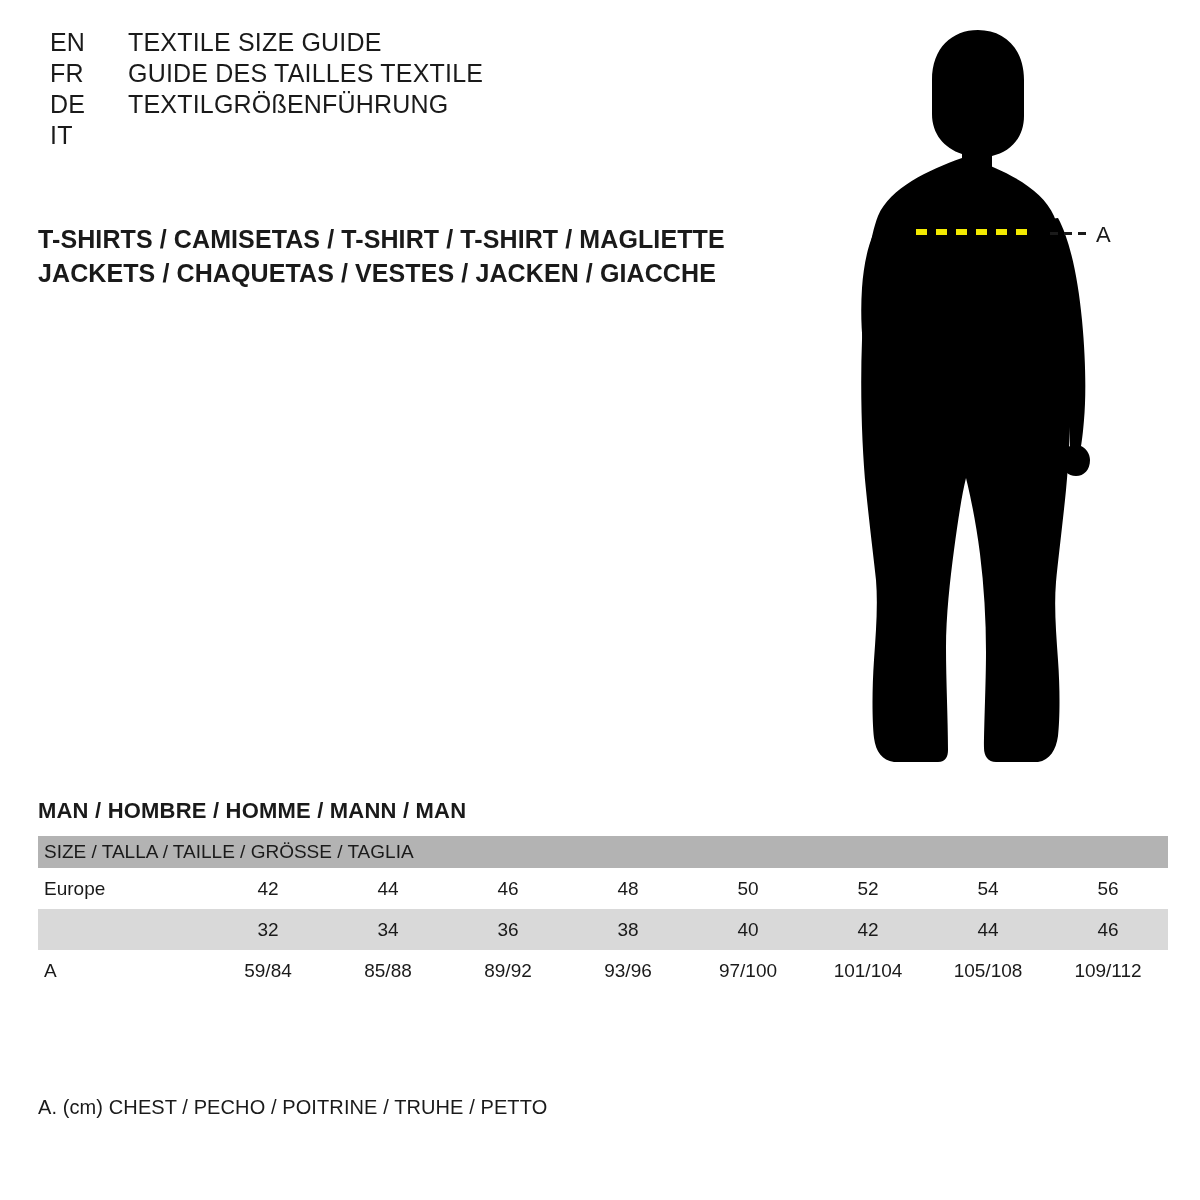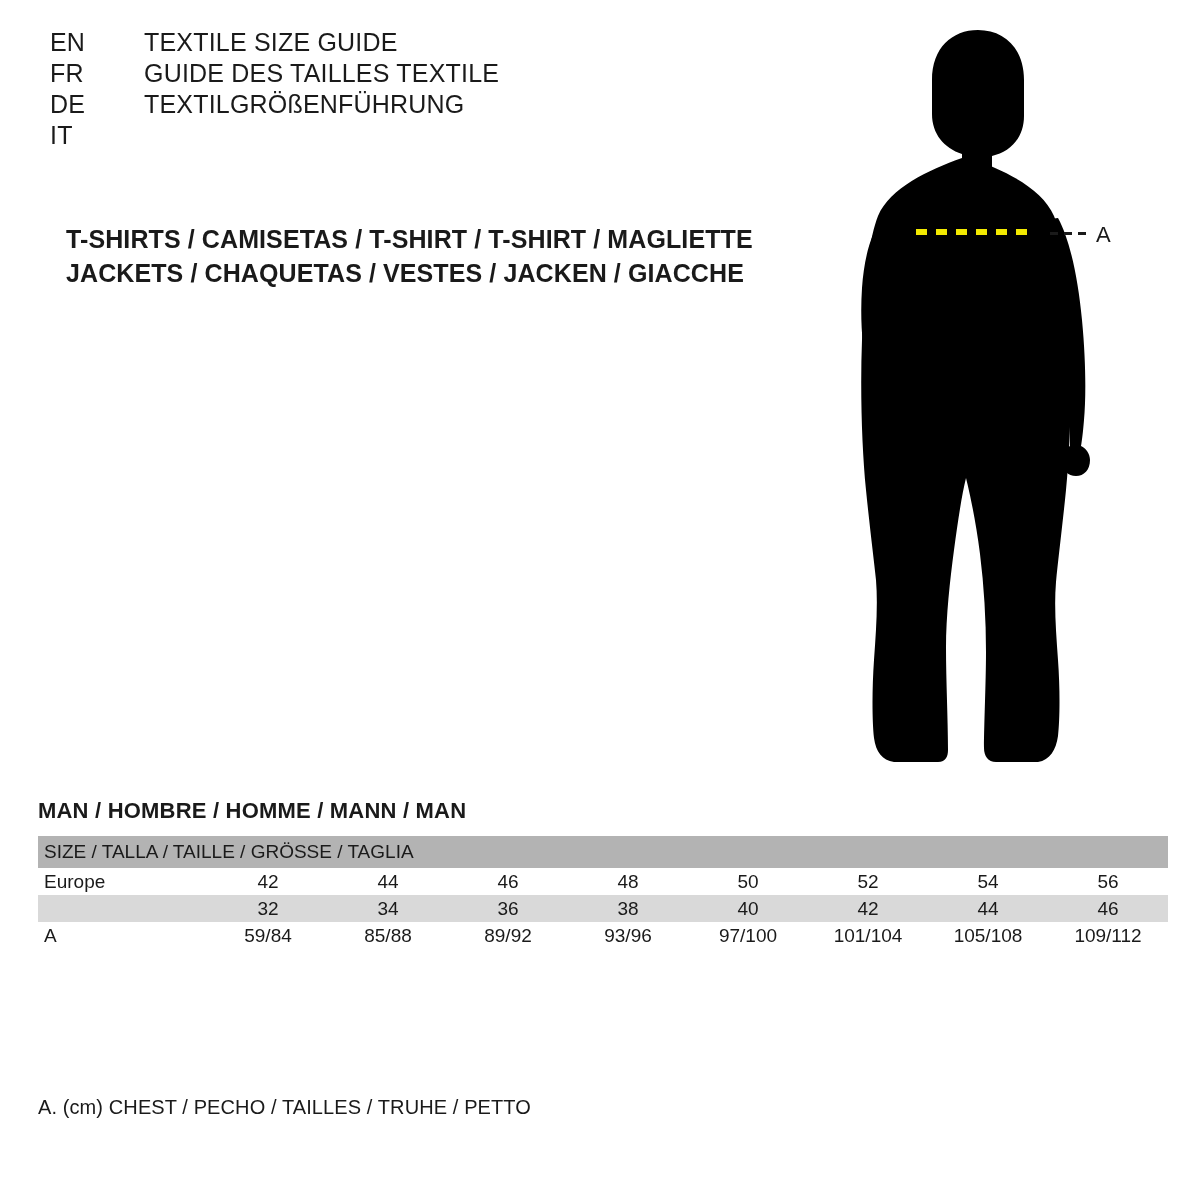--- a/index.html
+++ b/index.html
@@ -33,36 +33,34 @@
     height: 31px;
     font-size: 25px;
     letter-spacing: 0.2px;
   }
   .lang-code {
     width: 78px;
     flex: none;
   }
   .lang-text {
     white-space: nowrap;
-    margin-left: 16px;
   }
 
   .category-block {
     position: absolute;
     left: 38px;
     top: 222px;
     width: 760px;
   }
   .category-line {
     font-size: 25px;
     font-weight: bold;
     letter-spacing: 0.1px;
     line-height: 34px;
     white-space: nowrap;
-    margin-left: 28px;
   }
 
   
   .figure-wrap {
     position: absolute;
     left: 820px;
     top: 20px;
     width: 360px;
     height: 780px;
   }
@@ -98,21 +96,21 @@
     letter-spacing: 0.2px;
     margin-bottom: 12px;
   }
   table.size-table {
     border-collapse: collapse;
     width: 1130px;
     table-layout: fixed;
     font-size: 19px;
   }
   table.size-table td {
-    height: 27px;
+    height: 41px;
     padding: 0 6px;
     vertical-align: middle;
   }
   td.label-cell {
     text-align: left;
     padding-left: 8px;
   }
   td.val-cell {
     text-align: center;
   }
@@ -276,15 +274,15 @@
           <td class="val-cell">93/96</td>
           <td class="val-cell">97/100</td>
           <td class="val-cell">101/104</td>
           <td class="val-cell">105/108</td>
           <td class="val-cell">109/112</td>
         </tr>
       </tbody>
     </table>
   </div>
 
-  <div class="footnote">A. (cm) CHEST / PECHO / TAILLES / TRUHE / PETTO</div>
+  <div class="footnote">A. (cm) CHEST / PECHO / POITRINE / TRUHE / PETTO</div>
 
 </div>
 
 </body></html>

